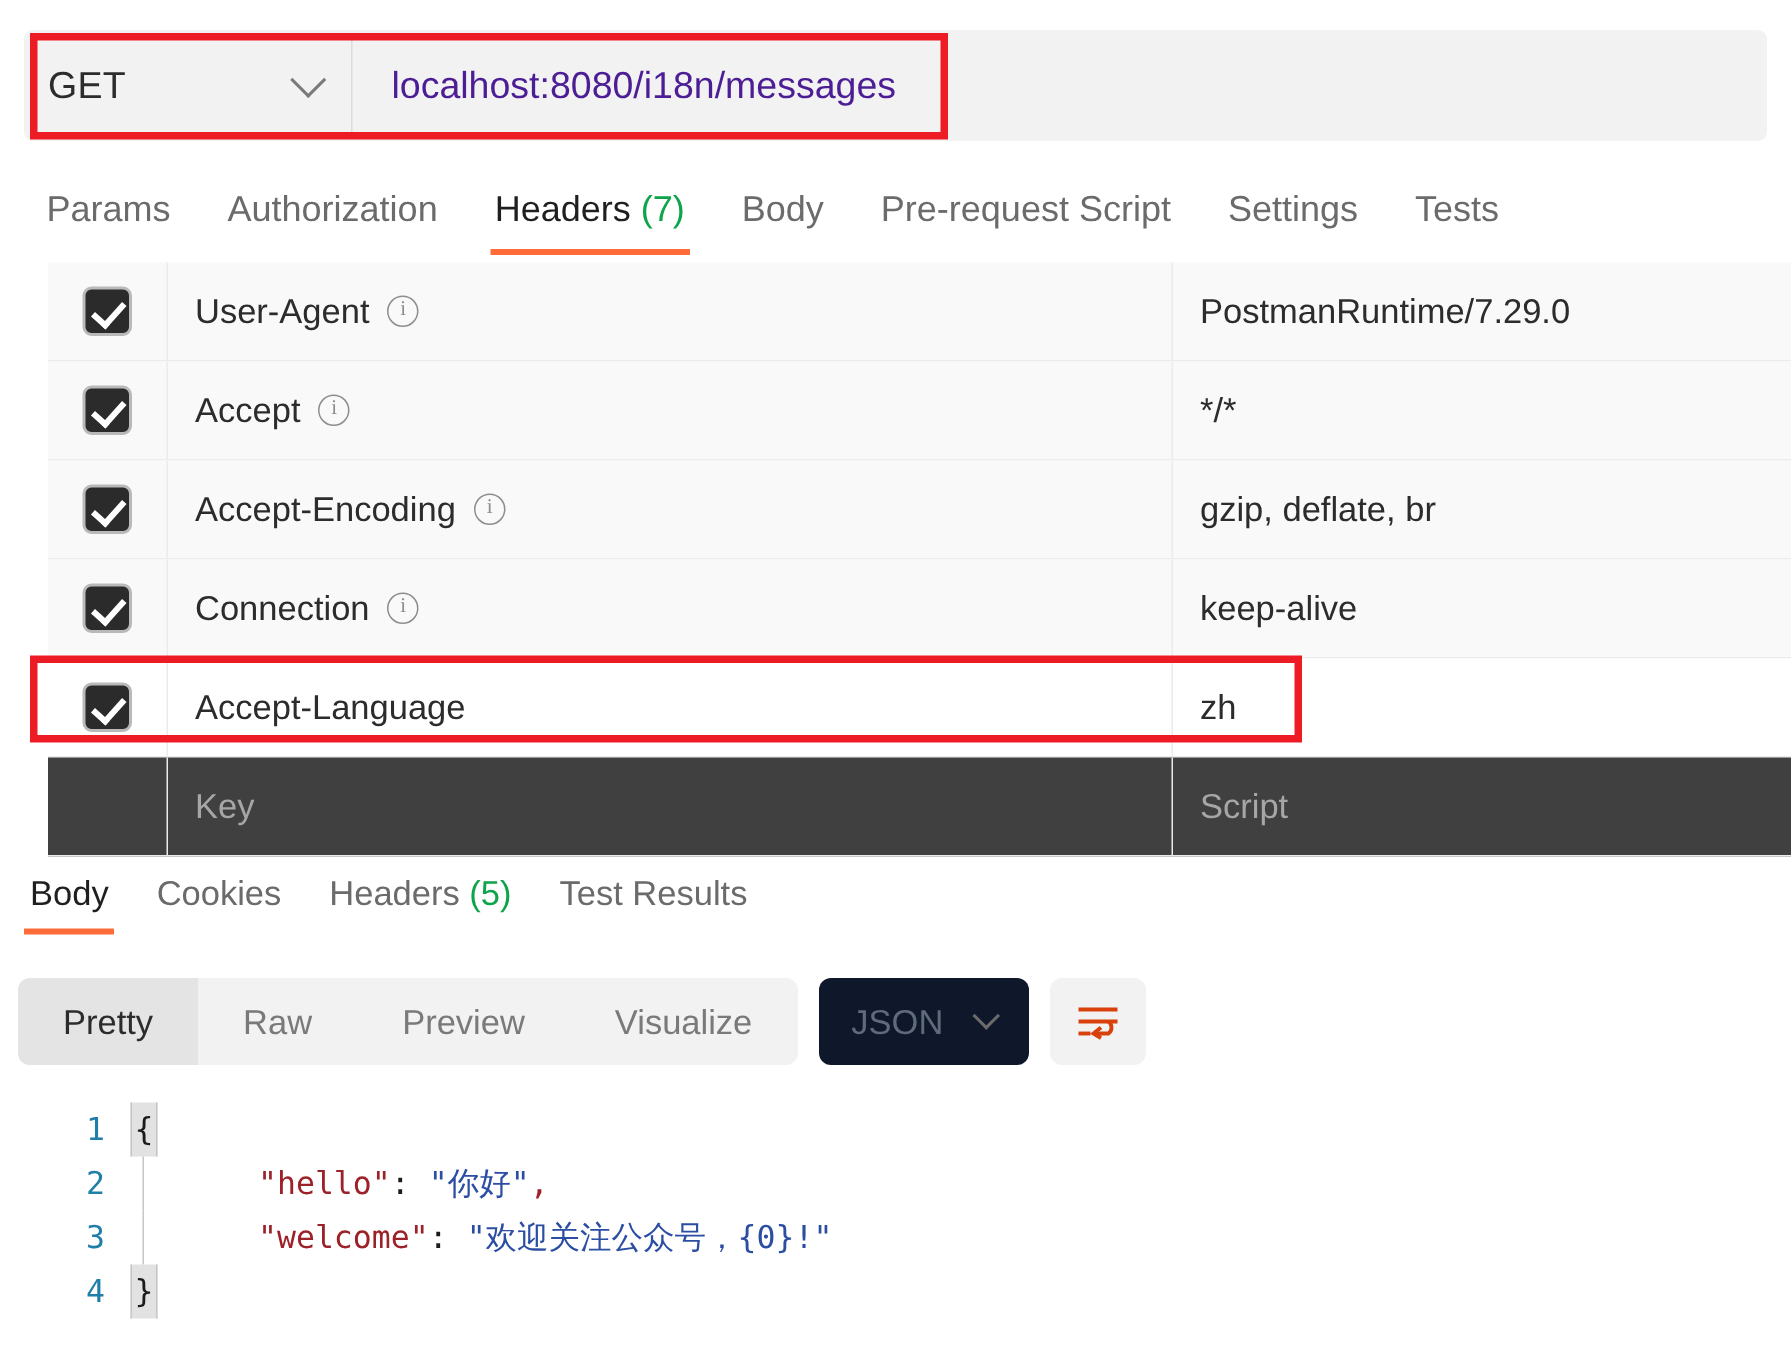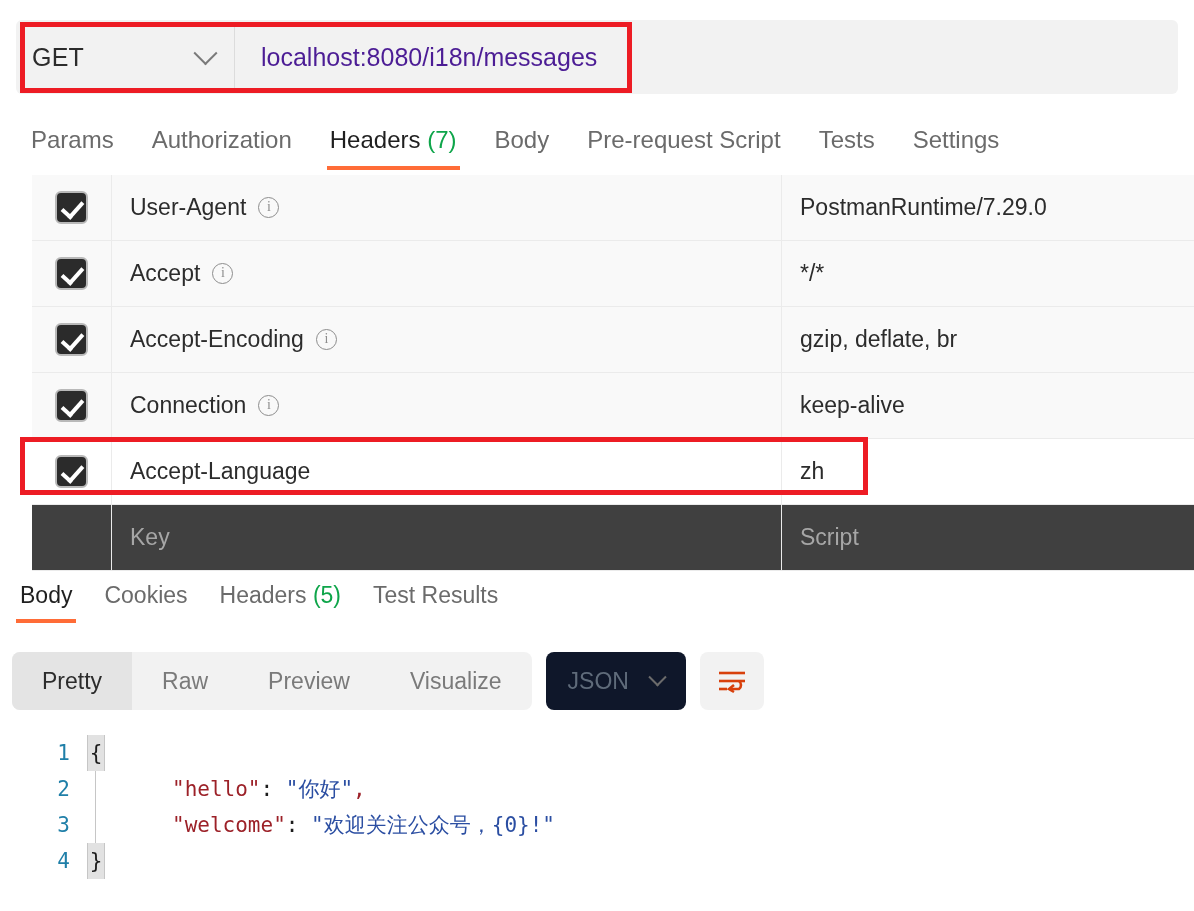--- a/index.html
+++ b/index.html
@@ -315,22 +315,22 @@
   <div class="url-input">localhost:8080/i18n/messages</div>
 </div>
 <div class="redbox" id="redbox-url"></div>
 
 <div class="req-tabs">
   <div class="tab"><span>Params</span></div>
   <div class="tab"><span>Authorization</span></div>
   <div class="tab active"><span>Headers</span> <span class="count">(7)</span></div>
   <div class="tab"><span>Body</span></div>
   <div class="tab"><span>Pre-request Script</span></div>
+  <div class="tab"><span>Settings</span></div>
   <div class="tab"><span>Tests</span></div>
-  <div class="tab"><span>Settings</span></div>
 </div>
 
 <div class="table">
 
   <div class="hrow">
     <div class="cell-check">
         <span class="cb"></span>
       </div>
     <div class="cell-key">
       <span>User-Agent</span>

